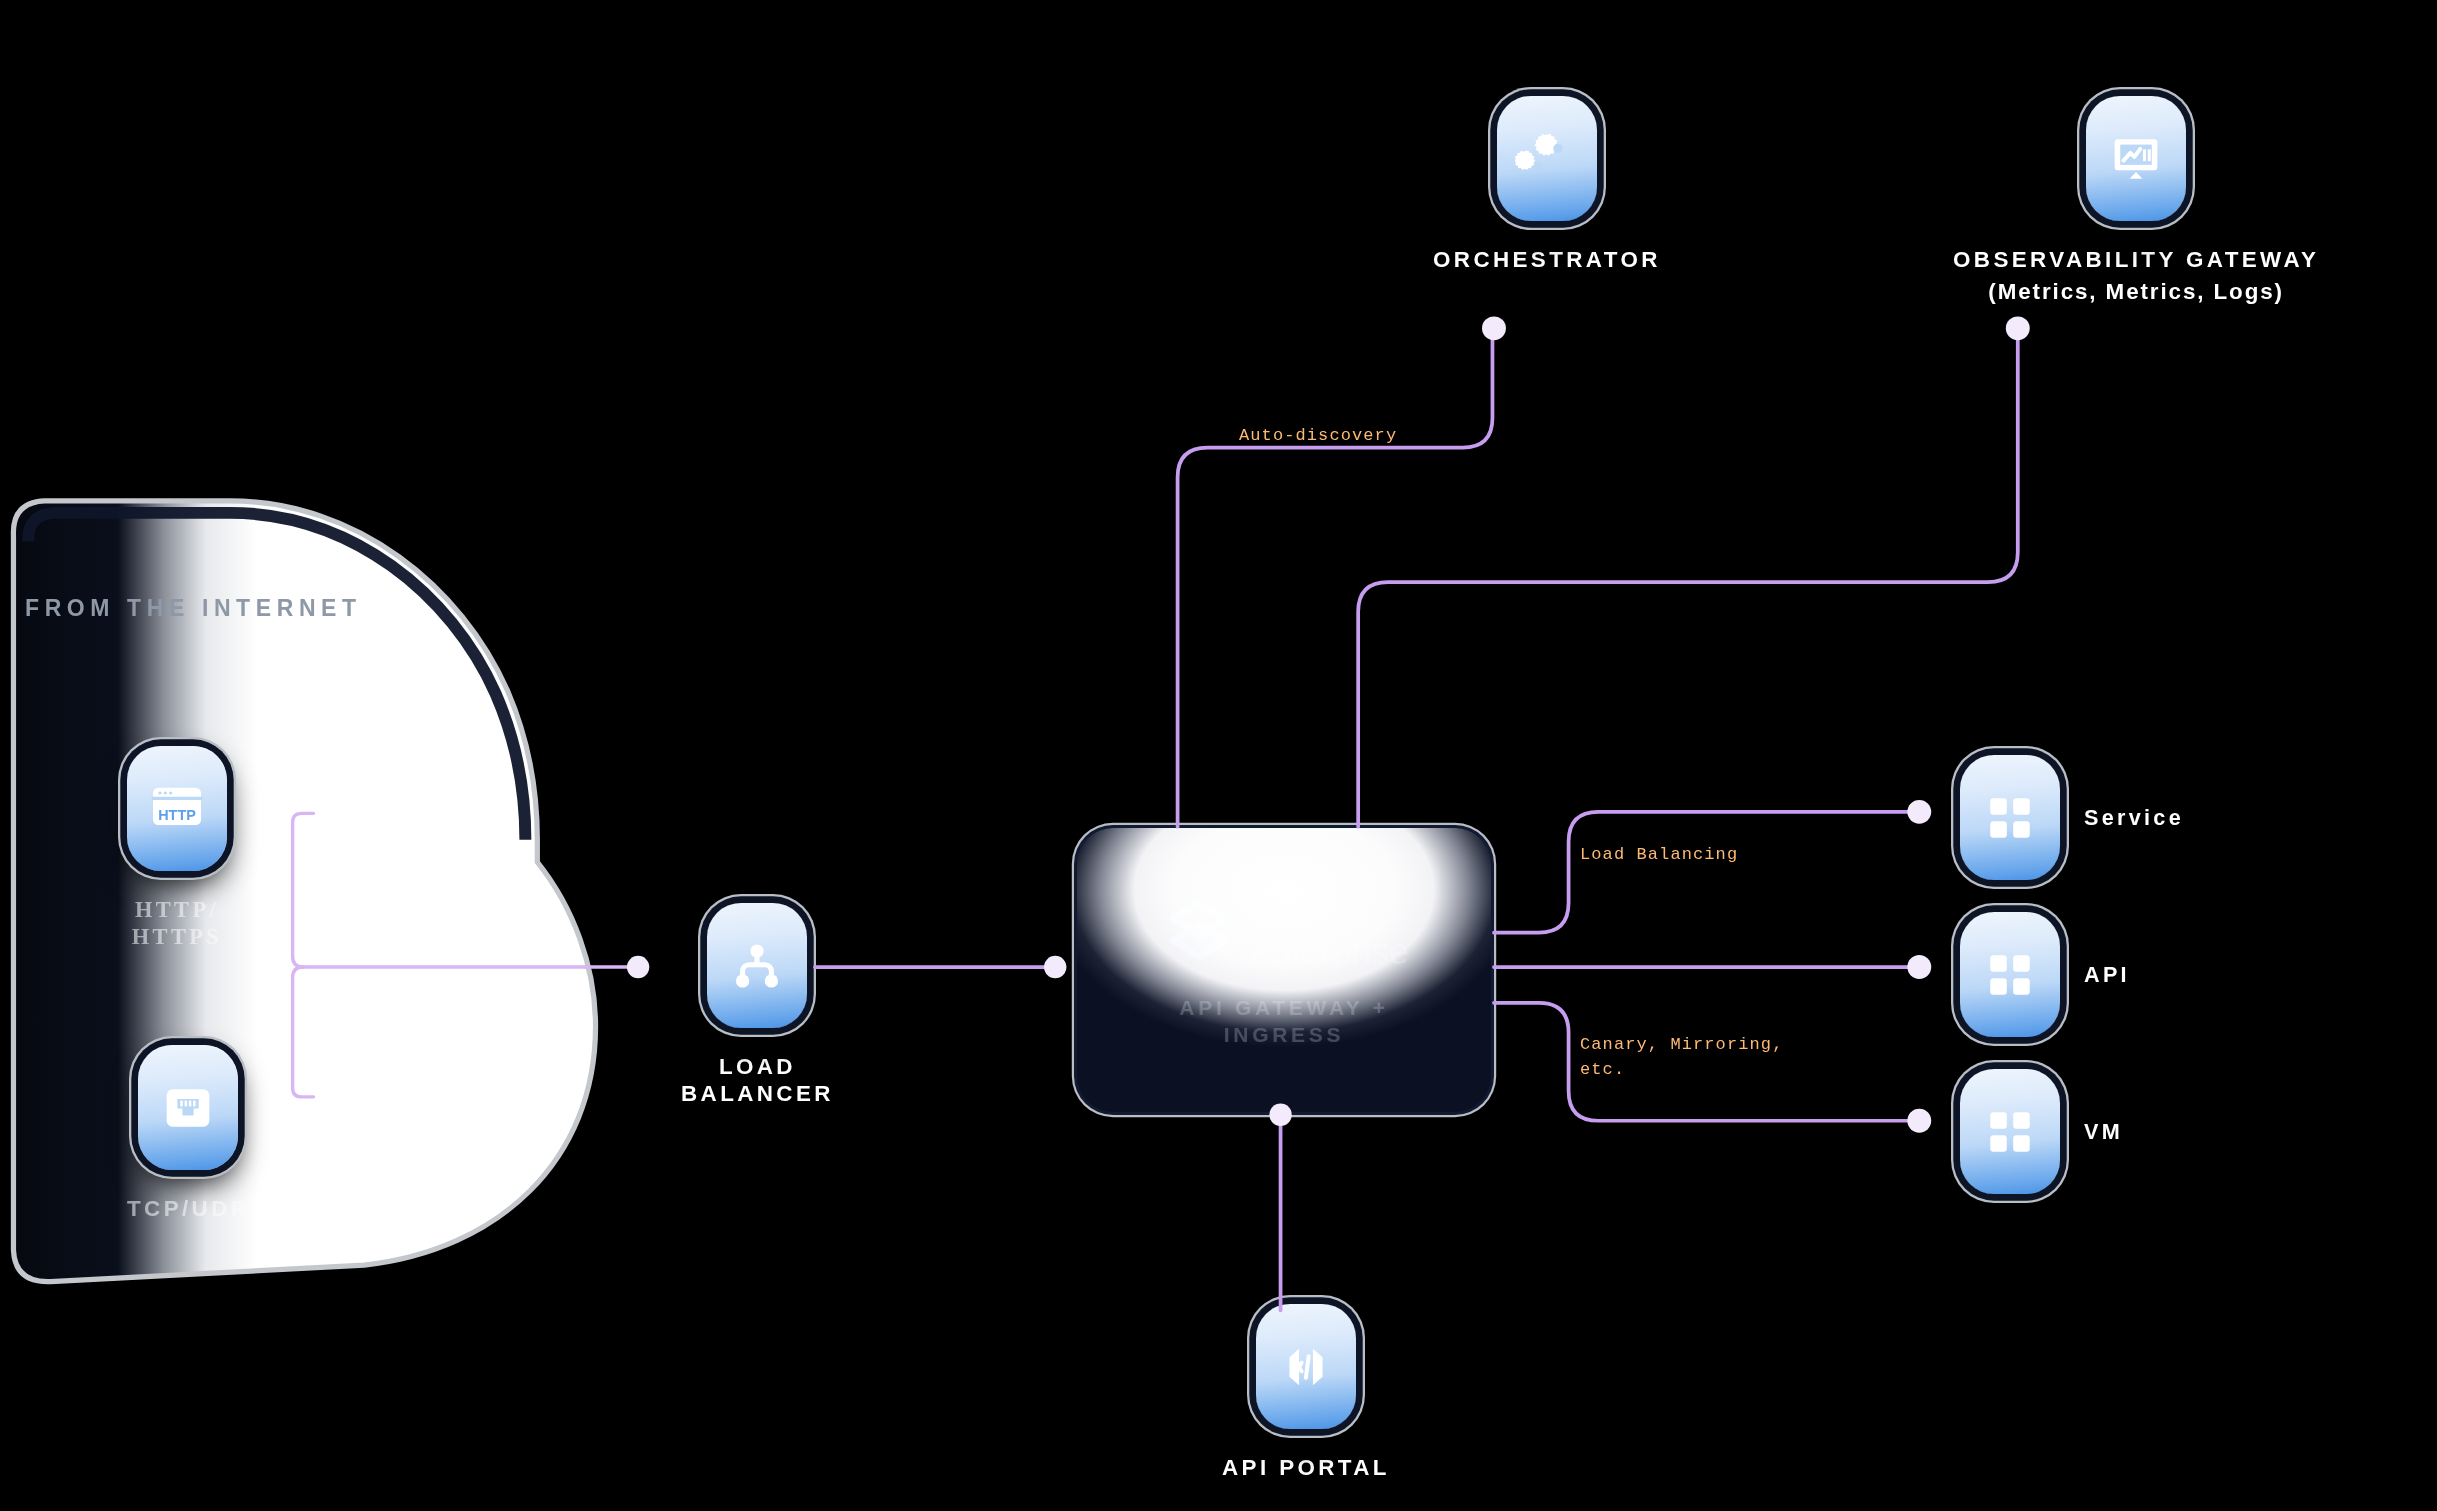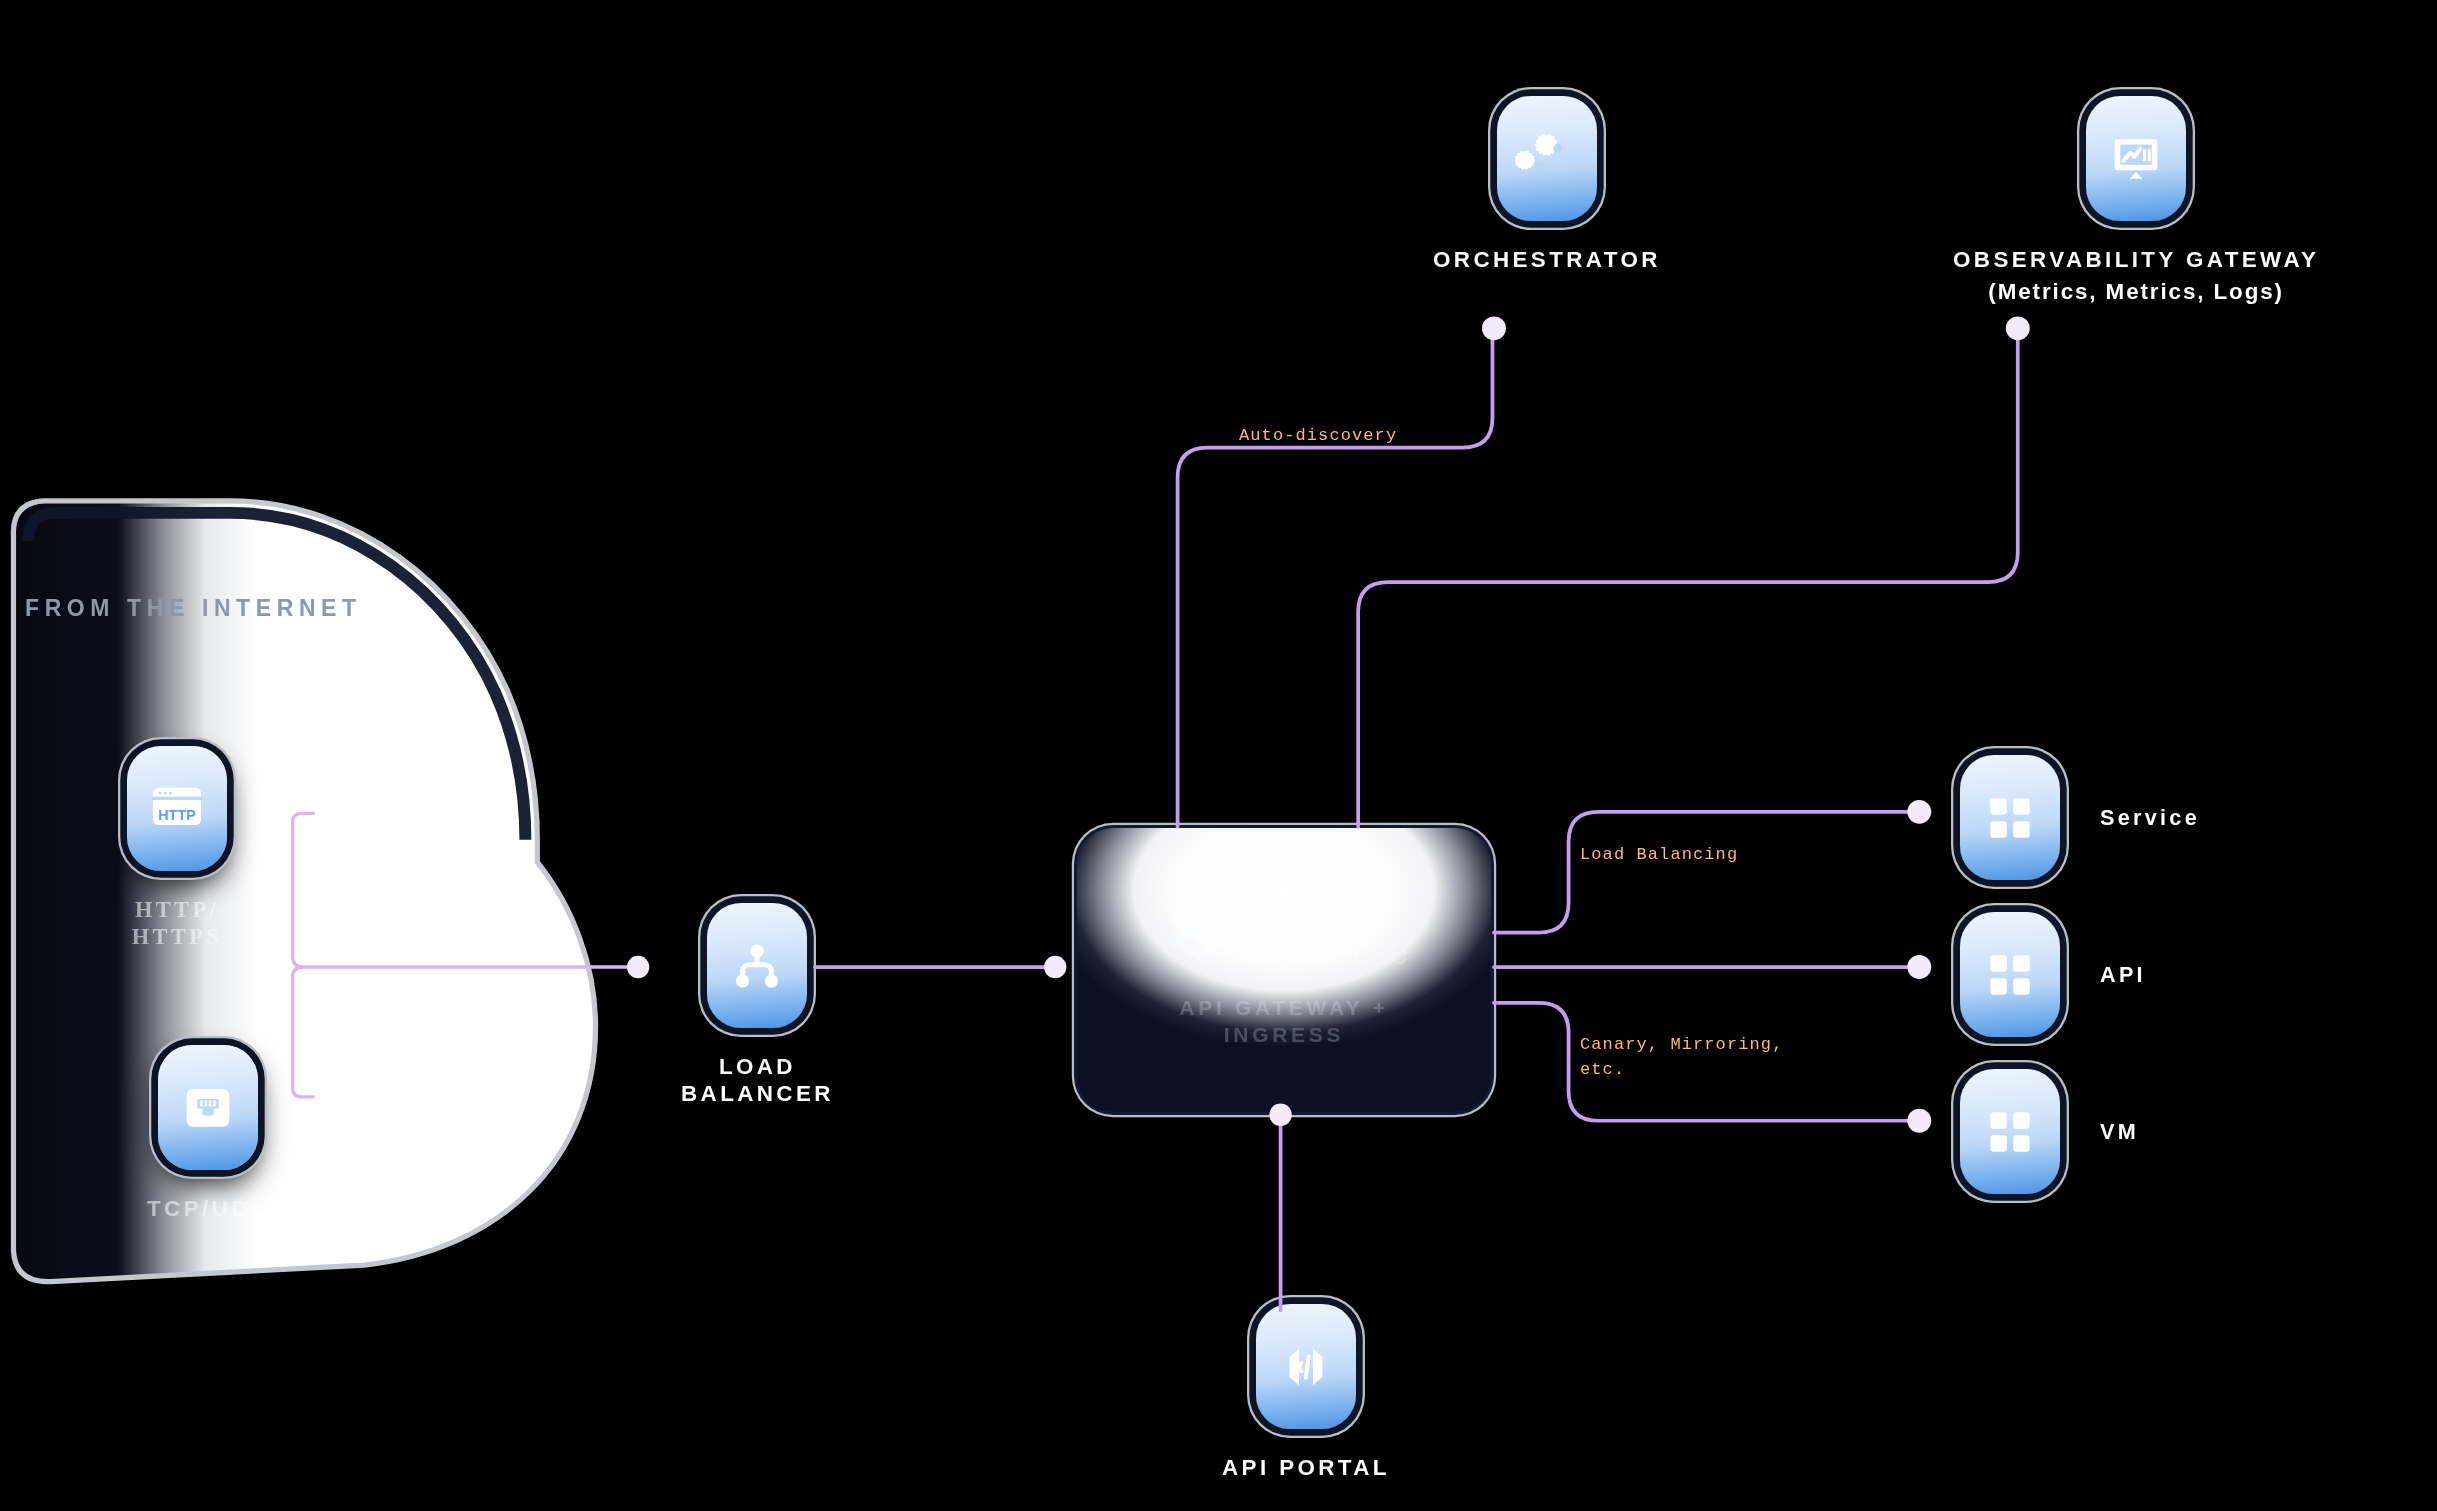--- a/index.html
+++ b/index.html
@@ -27,21 +27,21 @@
   }
   .tile svg{width:64px;height:64px;display:block;}
   .cap{
     margin-top:25px;color:#fff;font-size:22.4px;font-weight:bold;
     letter-spacing:3.4px;text-align:center;line-height:1.22;white-space:pre;
   }
   .cap.sub{letter-spacing:1.9px;}
   .cap-side{
     color:#fff;font-size:21.6px;font-weight:bold;letter-spacing:3.3px;white-space:pre;
   }
-  .node-row{position:absolute;display:flex;align-items:center;gap:40px;}
+  .node-row{position:absolute;display:flex;align-items:center;gap:24px;}
 
   
   #api-gateway{
     position:absolute;left:1077px;top:828px;width:414px;height:284px;
     border-radius:36px;background:#0b1122;
     box-shadow:0 0 0 3px #111a30, 0 0 0 5.2px #b9bdc4, 0 19.4px 45px rgba(0,0,0,.9);
     overflow:hidden;
   }
   #gw-glow{
     position:absolute;left:-8%;top:-32%;width:116%;height:128%;
@@ -118,21 +118,21 @@
         <circle cx="5.6" cy="6" r=".6" fill="#bcd8f7" stroke="none"></circle>
         <circle cx="7.6" cy="6" r=".6" fill="#bcd8f7" stroke="none"></circle>
         <circle cx="9.6" cy="6" r=".6" fill="#bcd8f7" stroke="none"></circle>
         <text x="12" y="16" text-anchor="middle" font-size="5.4" font-family="Liberation Sans, sans-serif" font-weight="bold" fill="#5ba0ea" stroke="none">HTTP</text>
       </svg>
     </div>
     <div class="cap" style="color:#fbfcfe;opacity:.55;font-family:Liberation Serif, serif;">HTTP/
 HTTPS</div>
   </div>
 
-  <div class="node" style="left:127px;top:1045px;margin-left:20px;">
+  <div class="node" style="left:127px;top:1045px;">
     <div class="tile">
       <svg viewBox="0 0 24 24">
         <rect x="4" y="5" width="16" height="14" rx="2.2" fill="#ffffff"></rect>
         <path d="M8 8.6 h8 v3.6 l-1.9 0 v2.6 h-4.2 v-2.6 l-1.9 0 z" fill="#bcd8f7"></path>
         <rect x="9.1" y="9.2" width=".95" height="2.2" fill="#ffffff"></rect>
         <rect x="10.7" y="9.2" width=".95" height="2.2" fill="#ffffff"></rect>
         <rect x="12.3" y="9.2" width=".95" height="2.2" fill="#ffffff"></rect>
         <rect x="13.9" y="9.2" width=".95" height="2.2" fill="#ffffff"></rect>
       </svg>
     </div>

